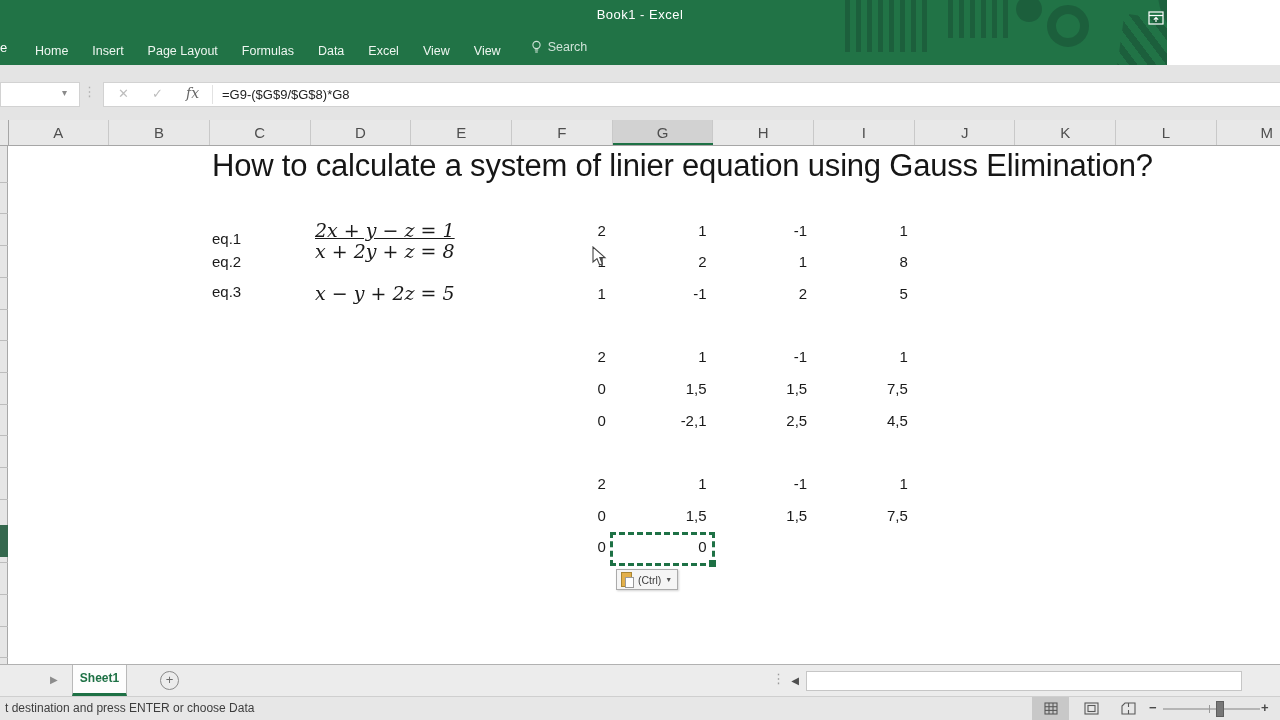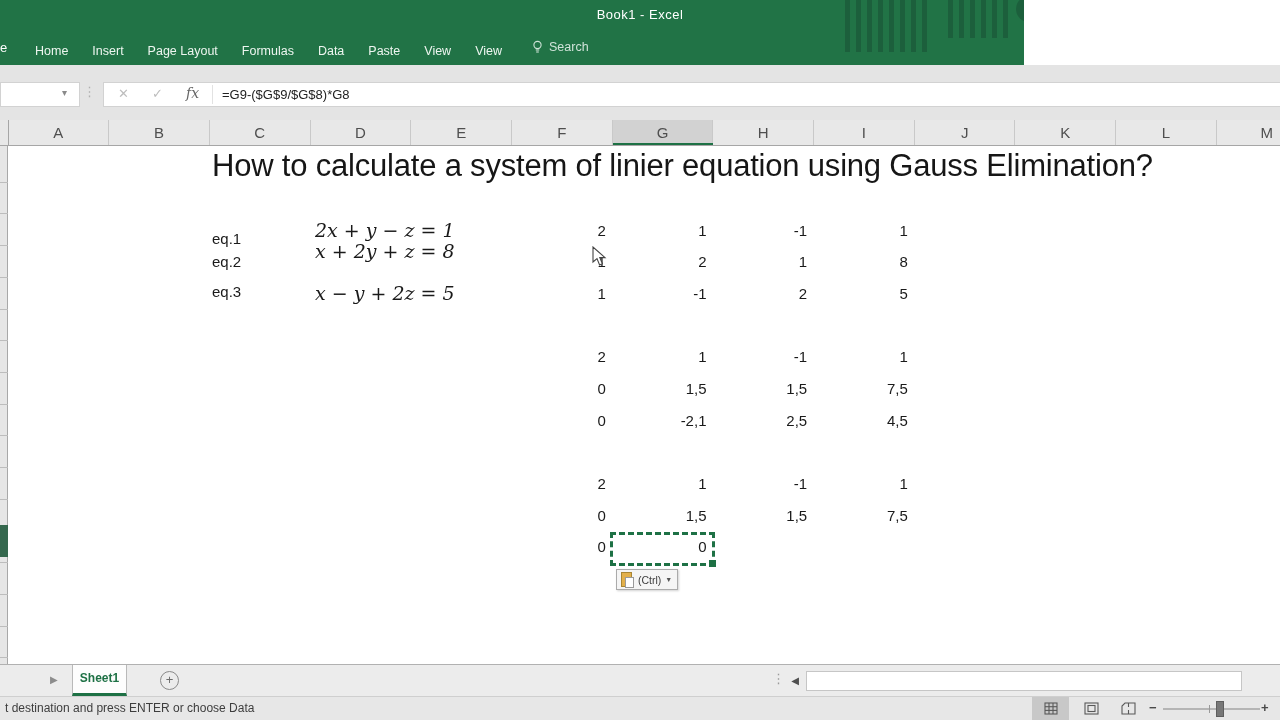--- a/index.html
+++ b/index.html
@@ -1,20 +1,20 @@
 <!DOCTYPE html>
 <html><head>
 <meta charset="utf-8">
 <style>
   html,body{margin:0;padding:0;background:#888;}
   .app{position:relative;width:1280px;height:720px;background:#fff;overflow:hidden;
        font-family:"Liberation Sans",sans-serif;-webkit-font-smoothing:antialiased;}
 
   
-  .green-header{position:absolute;left:0;top:0;width:1024px;height:65px;background:#217346;overflow:hidden;}
+  .green-header{position:absolute;left:0;top:0;width:1167px;height:65px;background:#217346;overflow:hidden;}
   .deco{position:absolute;}
   .deco-stripes{background:repeating-linear-gradient(90deg,#1c5f3c 0 5px,rgba(0,0,0,0) 5px 11px);}
   .deco-dot{border-radius:50%;background:#1c5f3c;}
   .deco-ring{border-radius:50%;border:9px solid #1c5f3c;}
   .deco-diag{background:repeating-linear-gradient(45deg,#1c5f3c 0 7px,rgba(0,0,0,0) 7px 15px);}
   .deco-v{background:#1d613e;border-radius:0 0 60px 60px;}
   .app-title{position:absolute;top:7px;left:0;width:1280px;text-align:center;color:#fff;
              font-size:13px;letter-spacing:.5px;}
   .win-ctl{position:absolute;top:9px;width:18px;height:18px;display:flex;align-items:center;justify-content:center;}
   .ribbon-row{position:absolute;left:0;top:30px;width:1280px;height:34px;display:flex;align-items:center;}
@@ -122,21 +122,21 @@
     </div>
 
     <div class="ribbon-row">
       <span class="file-partial">e</span>
       <nav id="ribbonTabs" style="display:flex;align-items:center;margin-left:13px;margin-top:8px;">
           <span class="rtab">Home</span>
           <span class="rtab">Insert</span>
           <span class="rtab">Page Layout</span>
           <span class="rtab">Formulas</span>
           <span class="rtab">Data</span>
-          <span class="rtab">Paste</span>
+          <span class="rtab">Excel</span>
           <span class="rtab">View</span>
           <span class="rtab">View</span>
         </nav>
       <div class="search-box">
         <svg width="11" height="15" viewBox="0 0 11 15">
           <circle cx="5.5" cy="5" r="3.6" fill="none" stroke="#cfe3d8" stroke-width="1.1"></circle>
           <line x1="3.8" y1="10" x2="7.2" y2="10" stroke="#cfe3d8" stroke-width="1.1"></line>
           <line x1="4.2" y1="12" x2="6.8" y2="12" stroke="#cfe3d8" stroke-width="1.1"></line>
         </svg>
         <span>Search</span>
@@ -189,21 +189,21 @@
   <div class="grid">
     <div class="row-sliver">
       <div class="lines"></div>
       <div class="row-highlight"></div>
     </div>
 
     <div class="sheet-title">How to calculate a system of linier equation using Gauss Elimination?</div>
 
     <div id="gridContent">
         <div class="eq-label" style="top: 77px;">eq.1</div>
-        <div class="eq-expr" style="top: 68.7px;">2x + y − z = 1</div>
+        <div class="eq-expr" style="top: 68.7px; text-decoration: underline;">2x + y − z = 1</div>
         <div class="eq-label" style="top: 100.36px;">eq.2</div>
         <div class="eq-expr" style="top: 90px;">x + 2y + z = 8</div>
         <div class="eq-label" style="top: 130px;">eq.3</div>
         <div class="eq-expr" style="top: 132.02px;">x − y + 2z = 5</div>
         <div class="mcell" style="left: 512.1px; width: 93.7px; top: 68.7px;">2</div>
         <div class="mcell" style="left: 612.8px; width: 93.7px; top: 68.7px;">1</div>
         <div class="mcell" style="left: 713.5px; width: 93.7px; top: 68.7px;">-1</div>
         <div class="mcell" style="left: 814.2px; width: 93.7px; top: 68.7px;">1</div>
         <div class="mcell" style="left: 512.1px; width: 93.7px; top: 100.36px;">1</div>
         <div class="mcell" style="left: 612.8px; width: 93.7px; top: 100.36px;">2</div>

